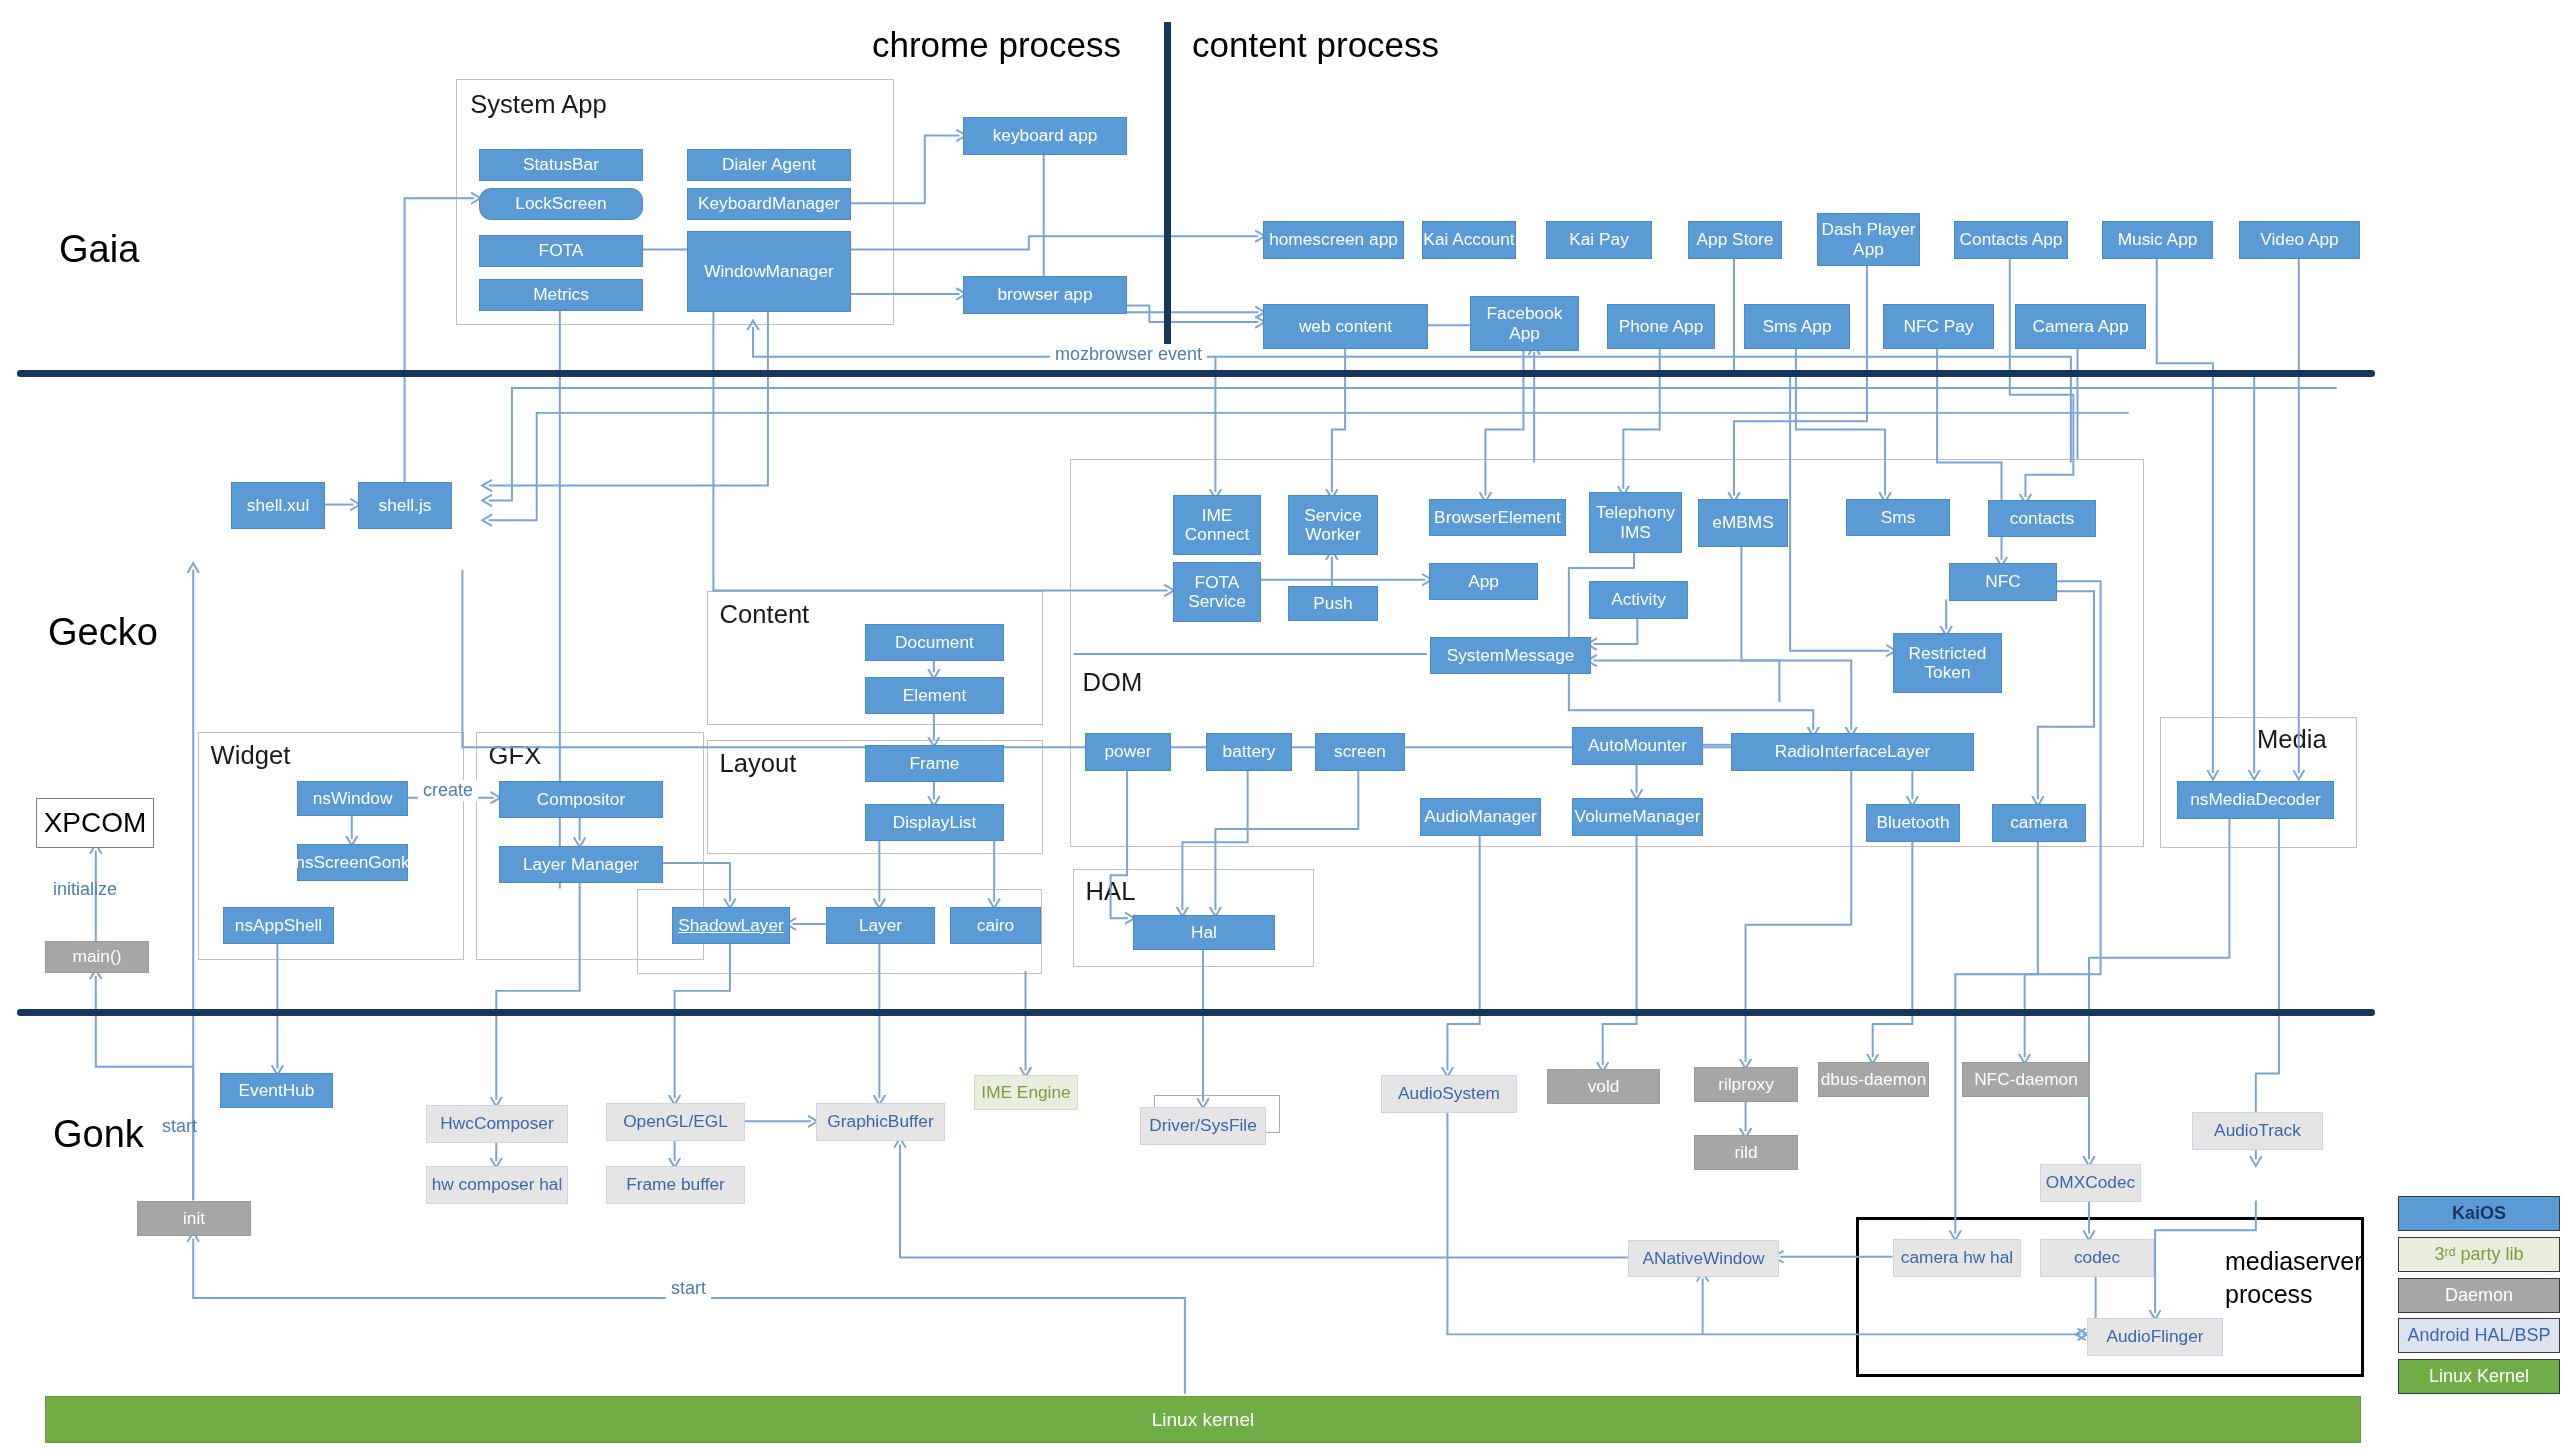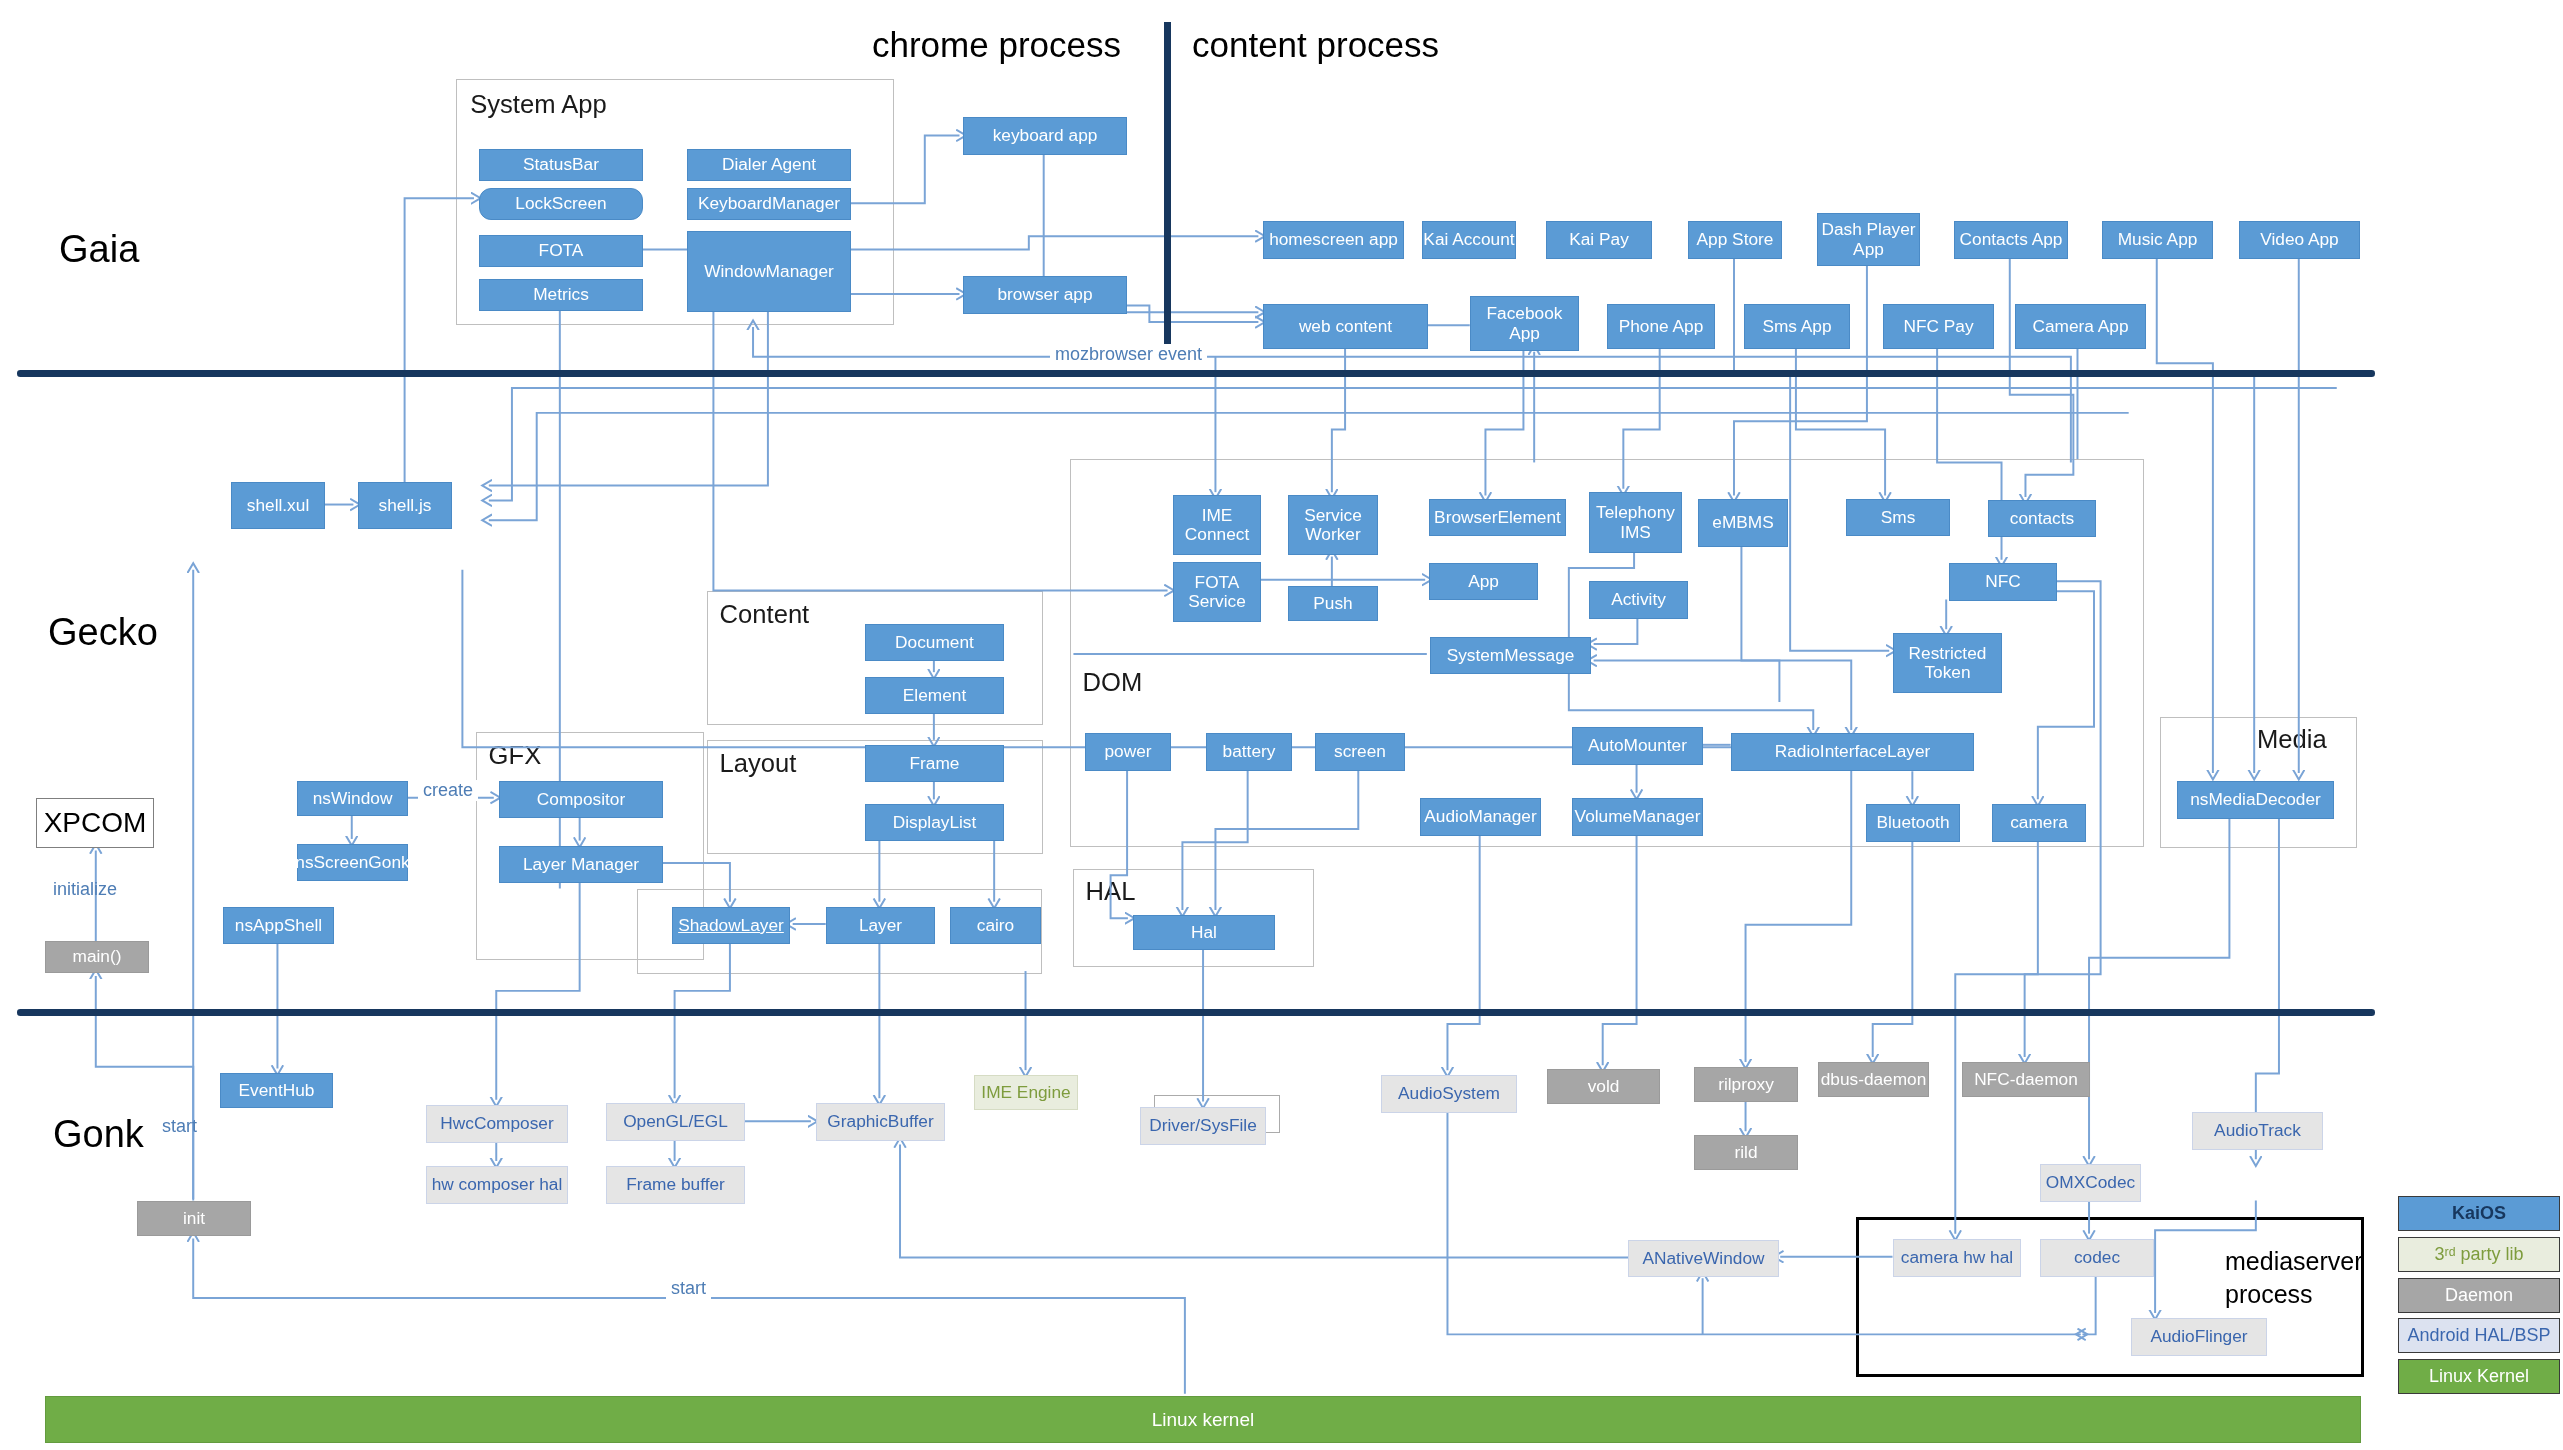--- a/index.html
+++ b/index.html
@@ -139,20 +139,23 @@
 <div class="group" style="left: 456px; top: 79px; width: 436px; height: 244px;">
       <span class="glabel" style="left: 13.2px; top: 10px;">System App</span>
     </div>
     <div class="group" style="left: 707px; top: 591px; width: 334px; height: 132px;">
       <span class="glabel" style="left: 11.6px; top: 8.3px;">Content</span>
     </div>
     <div class="group" style="left: 707px; top: 740px; width: 334px; height: 112px;">
       <span class="glabel" style="left: 11.6px; top: 8.3px;">Layout</span>
     </div>
     <div class="group" style="left: 637px; top: 889px; width: 403px; height: 83px;"></div>
+    <div class="group" style="left: 198px; top: 732px; width: 264px; height: 226px;">
+      <span class="glabel" style="left: 11.6px; top: 8.3px;">Widget</span>
+    </div>
     <div class="group" style="left: 476px; top: 732px; width: 226px; height: 226px;">
       <span class="glabel" style="left: 11.6px; top: 8.3px;">GFX</span>
     </div>
     <div class="group" style="left: 1070px; top: 459px; width: 1072px; height: 386px;">
       <span class="glabel" style="left: 11.6px; top: 208px;">DOM</span>
     </div>
     <div class="group" style="left: 1073px; top: 869px; width: 239px; height: 96px;">
       <span class="glabel" style="left: 11.6px; top: 6.6px;">HAL</span>
     </div>
     <div class="group" style="left: 2160px; top: 717px; width: 195px; height: 129px;">
@@ -244,21 +247,21 @@
     <div class="node daemon" style="left: 1547px; top: 1069px; width: 111px; height: 33px;">vold</div>
     <div class="node daemon" style="left: 1694px; top: 1067px; width: 102px; height: 33px;">rilproxy</div>
     <div class="node daemon" style="left: 1694px; top: 1135px; width: 102px; height: 33px;">rild</div>
     <div class="node daemon" style="left: 1818px; top: 1062px; width: 109px; height: 33px;">dbus-daemon</div>
     <div class="node daemon" style="left: 1962px; top: 1062px; width: 126px; height: 33px;">NFC-daemon</div>
     <div class="node halbsp" style="left: 2040px; top: 1164px; width: 99px; height: 36px;">OMXCodec</div>
     <div class="node halbsp" style="left: 2192px; top: 1112px; width: 129px; height: 36px;">AudioTrack</div>
     <div class="node halbsp" style="left: 1628px; top: 1240px; width: 149px; height: 35px;">ANativeWindow</div>
     <div class="node halbsp" style="left: 1893px; top: 1239px; width: 126px; height: 36px;">camera hw hal</div>
     <div class="node halbsp" style="left: 2040px; top: 1239px; width: 112px; height: 36px;">codec</div>
-    <div class="node halbsp" style="left: 2087px; top: 1318px; width: 134px; height: 36px; margin-left: 44px;">AudioFlinger</div>
+    <div class="node halbsp" style="left: 2087px; top: 1318px; width: 134px; height: 36px;">AudioFlinger</div>
     <div class="node kernelbar" style="left: 45px; top: 1396px; width: 2314px; height: 45px;">Linux kernel</div>
     <div class="divider" style="left: 16.5px; top: 370px; width: 2358px;"></div>
     <div class="divider" style="left: 16.5px; top: 1009px; width: 2358px;"></div>
     <div class="vline" style="left: 1164px; top: 21.5px; height: 324px;"></div>
     <span class="seclabel" style="left: 59px; top: 228px;">Gaia</span>
     <span class="seclabel" style="left: 48px; top: 611px;">Gecko</span>
     <span class="seclabel" style="left: 53px; top: 1113px;">Gonk</span>
     <span class="proclabel" style="left: 872px; top: 25px;">chrome process</span>
     <span class="proclabel" style="left: 1192px; top: 25px;">content process</span>
     <span class="flabel small onwire" style="left: 1050px; top: 344px;">mozbrowser event</span>

